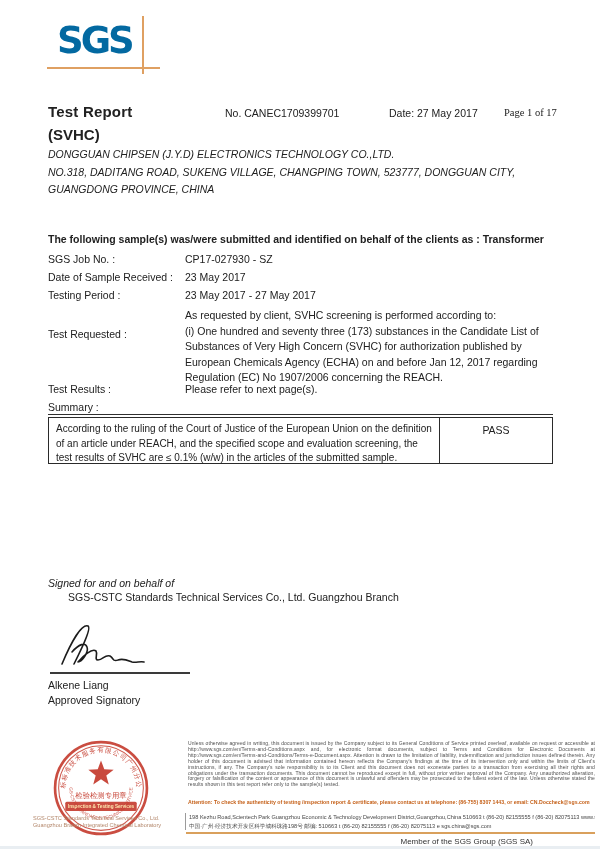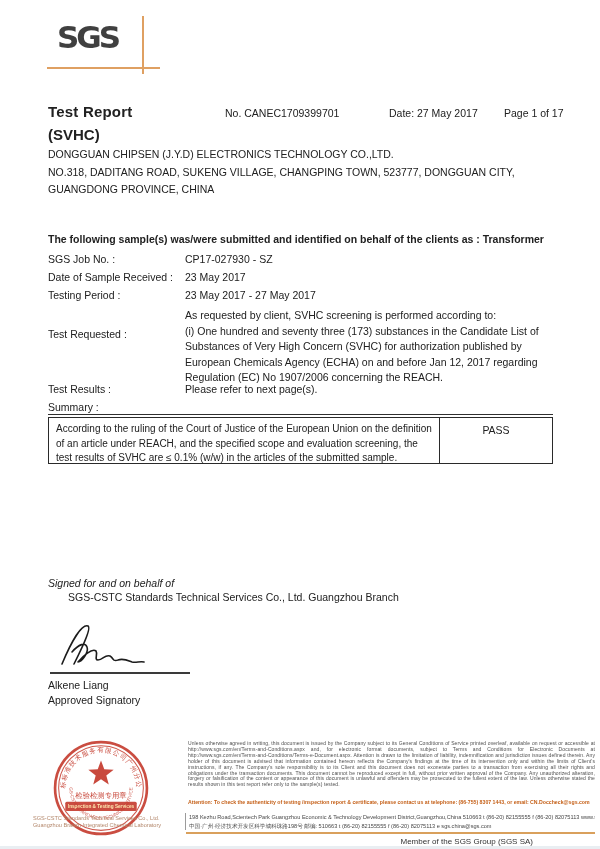--- a/index.html
+++ b/index.html
@@ -7,34 +7,34 @@
   .page {
     position:relative; width:600px; height:849px; margin:0 auto;
     background:#ffffff; overflow:hidden;
     font-family:"Liberation Sans","DejaVu Sans",sans-serif;
     color:#212121;
   }
   .abs { position:absolute; }
 
   
   .logo-text {
-    font-weight:bold; font-size:31px; line-height:1;
-    color:#404040; letter-spacing:-3px;
+    font-weight:bold; font-size:37px; line-height:1;
+    color:#0369a1; letter-spacing:-3px;
     font-family:"DejaVu Sans","Liberation Sans",sans-serif;
   }
   .crop-v { width:1.5px; height:58px; background:#dfa062; }
   .crop-h { width:113px; height:1.5px; background:#dfa062; }
 
   
   .report-title { font-size:15px; font-weight:bold; letter-spacing:.2px; }
   .report-subtitle { font-size:15px; font-weight:bold; }
   .hdr-meta { font-size:10.5px;padding-left:17px; }
 
   
-  .body-line { font-size:10.5px; line-height:17.5px; }
+  .body-line { font-size:10.5px; line-height:17.5px;font-style:italic; }
   .sample-line { font-size:10.5px;font-weight:bold; }
 
   .field-label { position:absolute; left:48px; font-size:10.5px; }
   .field-value { position:absolute; left:185px; font-size:10.5px; }
   .multi-line  { line-height:15.6px; }
 
   .summary-heading { font-size:10.5px; }
   .summary-rule { height:1.2px; background:#2f2f2f; }
   .summary-table {
     display:flex; border:1.5px solid #2a2a2a; background:#fff;
@@ -75,21 +75,21 @@
   <div class="abs" style="left:57px; top:22px;">
     <div class="logo-text">SGS</div>
   </div>
   <div class="abs crop-v" style="left:142px; top:16px;"></div>
   <div class="abs crop-h" style="left:47px; top:67px;"></div>
 
   <div class="abs report-title" style="left:48px; top:103px;">Test Report</div>
   <div class="abs report-subtitle" style="left:48px; top:126px;">(SVHC)</div>
   <div class="abs hdr-meta" style="left:208px; top:107px;">No. CANEC1709399701</div>
   <div class="abs hdr-meta" style="left:372px; top:107px;">Date: 27 May 2017</div>
-  <div class="abs hdr-meta" style="left:487px; top:107px;">Page 1 of 17</div>
+  <div class="abs hdr-meta" style="left:487px; top:107px;font-family:Liberation Serif, serif;">Page 1 of 17</div>
 
   <div class="abs" style="left:48px; top:146px; width:510px;">
     <div class="body-line">DONGGUAN CHIPSEN (J.Y.D) ELECTRONICS TECHNOLOGY CO.,LTD.</div>
     <div class="body-line">NO.318, DADITANG ROAD, SUKENG VILLAGE, CHANGPING TOWN, 523777, DONGGUAN CITY,</div>
     <div class="body-line">GUANGDONG PROVINCE, CHINA</div>
   </div>
 
   <div class="abs sample-line" style="left:48px; top:233px; width:520px;">The following sample(s) was/were submitted and identified on behalf of the clients as : Transformer</div>
 
   <div class="field-label" style="top:253px;">SGS Job No. :</div>

